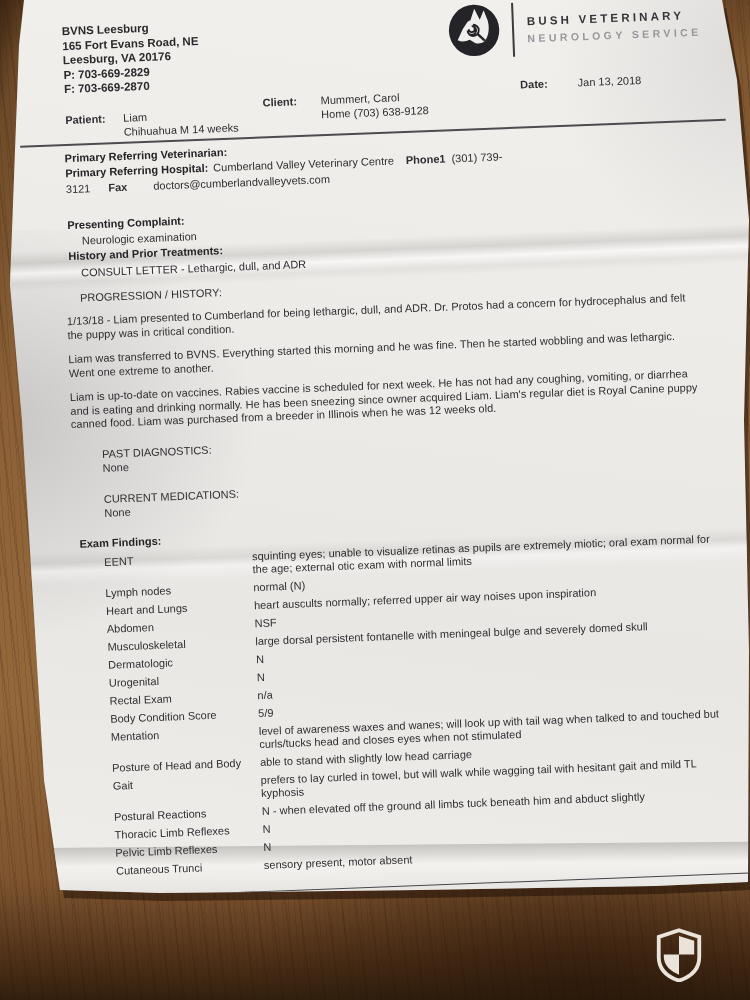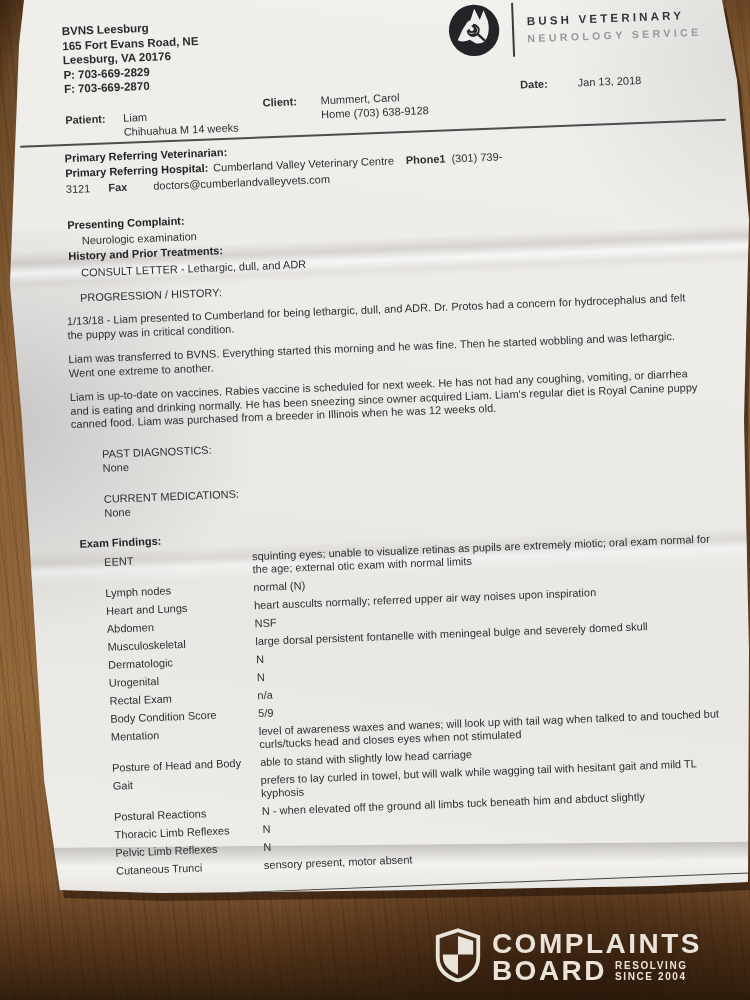--- a/index.html
+++ b/index.html
@@ -277,23 +277,13 @@
 </div>
 
 <div class="watermark">
   <span>
     <svg width="46" height="54" viewBox="0 0 40 48">
       <path d="M20 2 L38 8 V26 C38 37 30 43.5 20 46.8 C10 43.5 2 37 2 26 V8 Z" fill="none" stroke="rgba(247,242,234,.93)" stroke-width="3.4"></path>
       <path d="M20 7 L33.5 11.3 V23.5 H20 Z" fill="rgba(247,242,234,.93)"></path>
       <path d="M6.5 23.5 H20 V41.5 C12.5 38.5 6.5 33 6.5 25.5 Z" fill="rgba(247,242,234,.93)"></path>
     </svg>
   </span>
-  <span class="wm-text">
-    <div class="wm-line1">COMPLAINTS</div>
-    <div class="wm-row2">
-      <span class="wm-line2">BOARD</span>
-      <span>
-        <div class="wm-tag">RESOLVING</div>
-        <div class="wm-tag">SINCE 2004</div>
-      </span>
-    </div>
-  </span>
 </div>
 
 </body></html>

